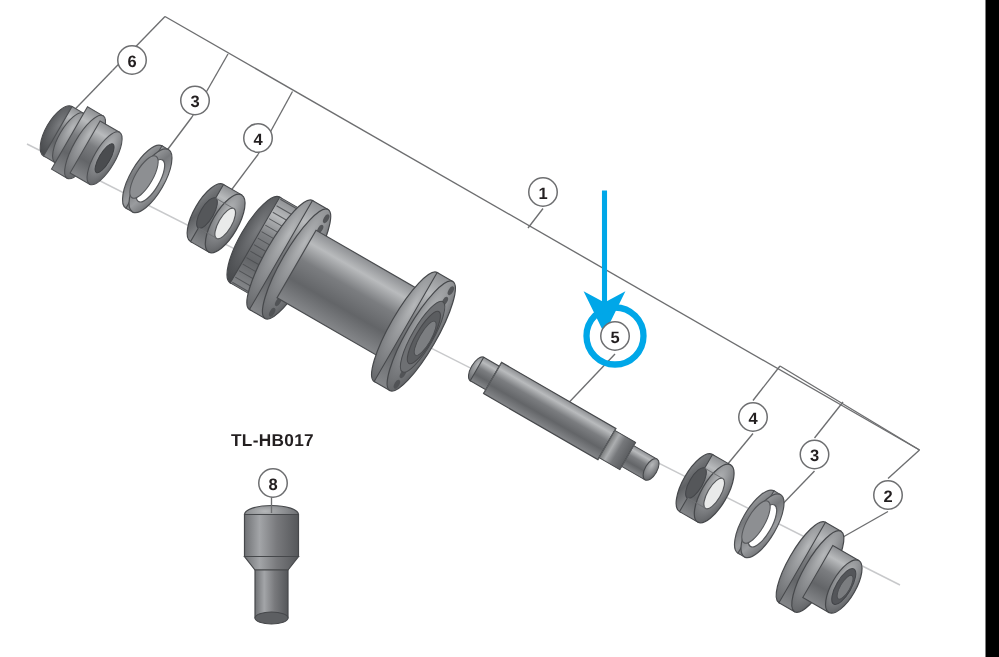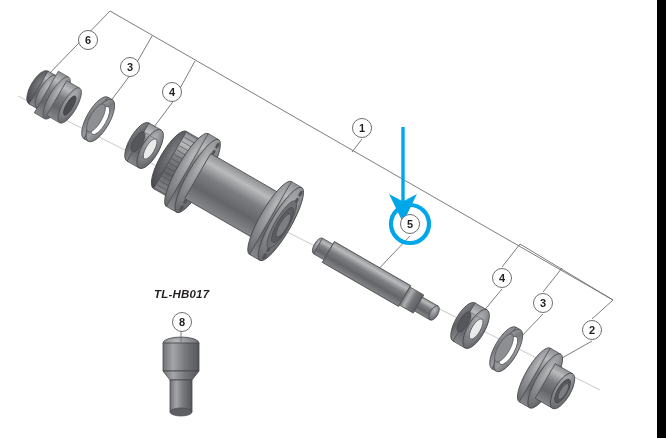--- a/index.html
+++ b/index.html
@@ -37,21 +37,20 @@
   }
   .tool-label {
     position: absolute;
     left: 154px;
     top: 288px;
     font-size: 11.5px;
     font-weight: bold;
     color: #231f20;
     letter-spacing: 0.2px;
     white-space: nowrap;
-    font-style: italic;
   }
 </style>
 </head>
 <body>
 
 <div id="stage">
 
   <svg id="diagram-svg" viewBox="0 0 666 438">
     <defs>
 

